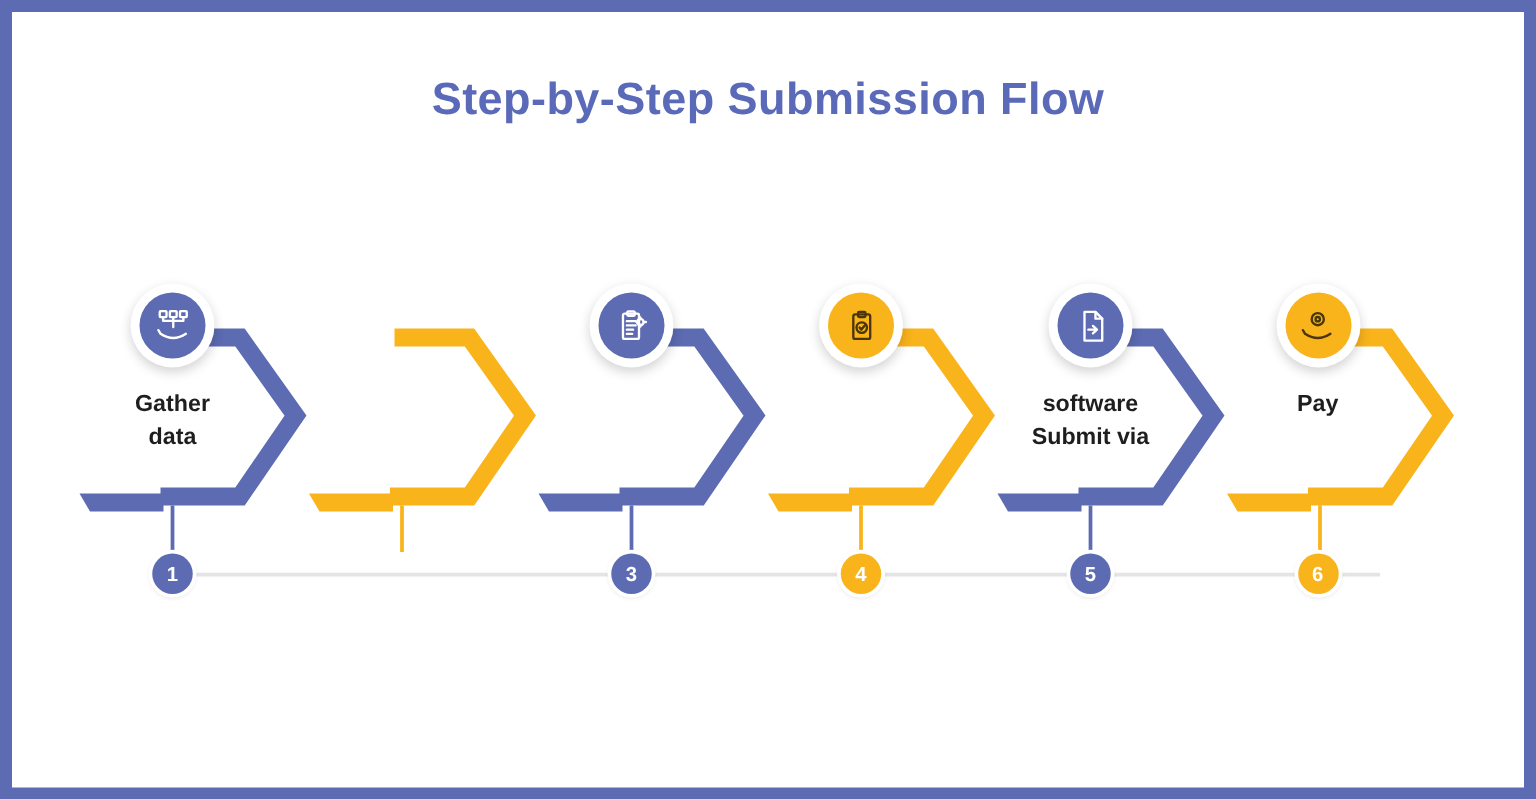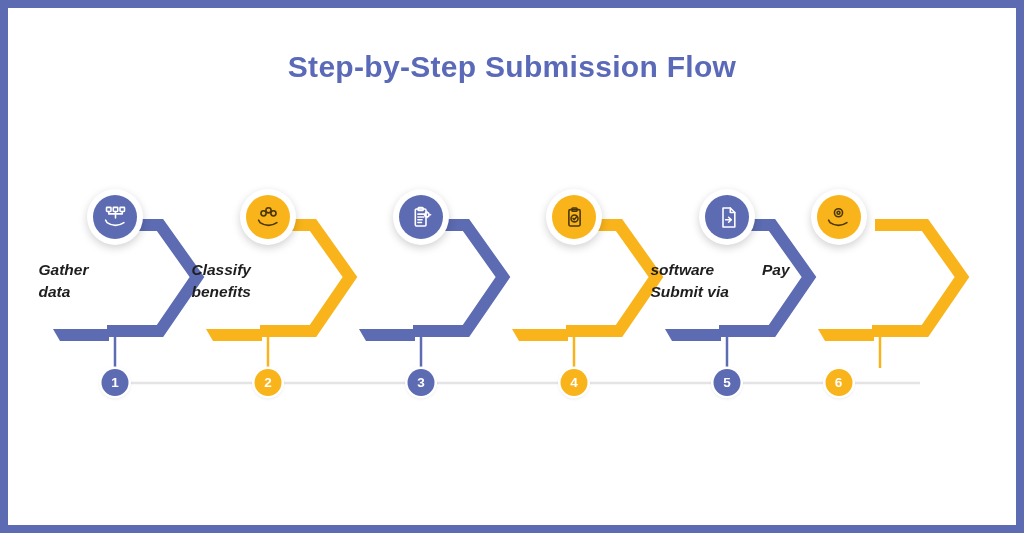--- a/index.html
+++ b/index.html
@@ -21,22 +21,22 @@
     box-shadow:0 3px 8px rgba(0,0,0,.18);
     display:flex;align-items:center;justify-content:center;
   }
   .icon-inner{
     width:44px;height:44px;border-radius:50%;
     display:flex;align-items:center;justify-content:center;
   }
   .icon{width:27px;height:27px;display:block;}
   .icon *{fill:none;stroke:currentColor;stroke-width:1.4;stroke-linecap:round;stroke-linejoin:round;}
   .label{
-    position:absolute;left:0;top:79px;width:153px;text-align:left;
-    font-size:15.5px;font-weight:700;line-height:21.5px;color:var(--label,#1E1E1E);font-style:italic;
+    position:absolute;left:0;top:79px;width:153px;text-align:center;
+    font-size:15.5px;font-weight:700;line-height:21.5px;color:var(--label,#1E1E1E);
   }
   .label span{display:block;}
   .badge{
     position:absolute;left:50%;top:189px;transform:translateX(-50%);
     width:27px;height:27px;border-radius:50%;
     box-shadow:0 0 0 2.5px #fff,0 1px 4px rgba(0,0,0,.28);
     color:#fff;font-size:13.5px;font-weight:700;
     display:flex;align-items:center;justify-content:center;
   }
 </style>
@@ -80,37 +80,20 @@
             </svg>
       </div>
     </div>
     <div class="label">
       <span>Gather</span>
       <span>data</span>
     </div>
     <div class="badge" style="background: rgb(92, 107, 178); color: rgb(255, 255, 255);">1</div>
   </div>
 
-  <div class="step" style="left: 191.5px;">
-    <div class="icon-circle">
-      <div class="icon-inner" style="background: rgb(249, 180, 27);">
-        <svg class="icon" viewBox="0 0 24 24" xmlns="http://www.w3.org/2000/svg" style="color: rgb(74, 54, 8);">
-              <circle cx="7.6" cy="8.3" r="2.3"></circle>
-              <circle cx="12" cy="5.6" r="2.3"></circle>
-              <circle cx="16.4" cy="8.3" r="2.3"></circle>
-              <path d="M4.5 16.5Q12 21.5 19.5 16.5M4.5 16.5 3.2 14.3"></path>
-            </svg>
-      </div>
-    </div>
-    <div class="label">
-      <span>Classify</span>
-      <span>benefits</span>
-    </div>
-    <div class="badge" style="background: rgb(249, 180, 27); color: rgb(255, 255, 255);">2</div>
-  </div>
 
   <div class="step" style="left: 344.5px;">
     <div class="icon-circle">
       <div class="icon-inner" style="background: rgb(92, 107, 178);">
         <svg class="icon" viewBox="0 0 24 24" xmlns="http://www.w3.org/2000/svg" style="color: rgb(255, 255, 255);">
               <rect x="6.5" y="4.5" width="9.5" height="15" rx="1"></rect>
               <rect x="9" y="3.2" width="4.5" height="2.6" rx=".7"></rect>
               <path d="M8.8 9H14M8.8 11.5H14M8.8 14H12.5M8.8 16.5H12"></path>
               <circle cx="16.8" cy="9.5" r="1.9"></circle>
               <path d="M16.8 6.8v1.1M16.8 11.1v1.1M14.5 9.5h1.1M19 9.5h1.1"></path>
@@ -144,21 +127,21 @@
             </svg>
       </div>
     </div>
     <div class="label">
       <span>software</span>
       <span>Submit via</span>
     </div>
     <div class="badge" style="background: rgb(92, 107, 178); color: rgb(255, 255, 255);">5</div>
   </div>
 
-  <div class="step" style="left: 762px;">
+  <div class="step" style="left: 802px;">
     <div class="icon-circle">
       <div class="icon-inner" style="background: rgb(249, 180, 27);">
         <svg class="icon" viewBox="0 0 24 24" xmlns="http://www.w3.org/2000/svg" style="color: rgb(74, 54, 8);">
               <circle cx="12" cy="7.8" r="3.6"></circle>
               <circle cx="12" cy="7.8" r="1.3"></circle>
               <path d="M4.5 16.5Q12 21.5 19.5 16.5M4.5 16.5 3.2 14.3"></path>
             </svg>
       </div>
     </div>
     <div class="label">

